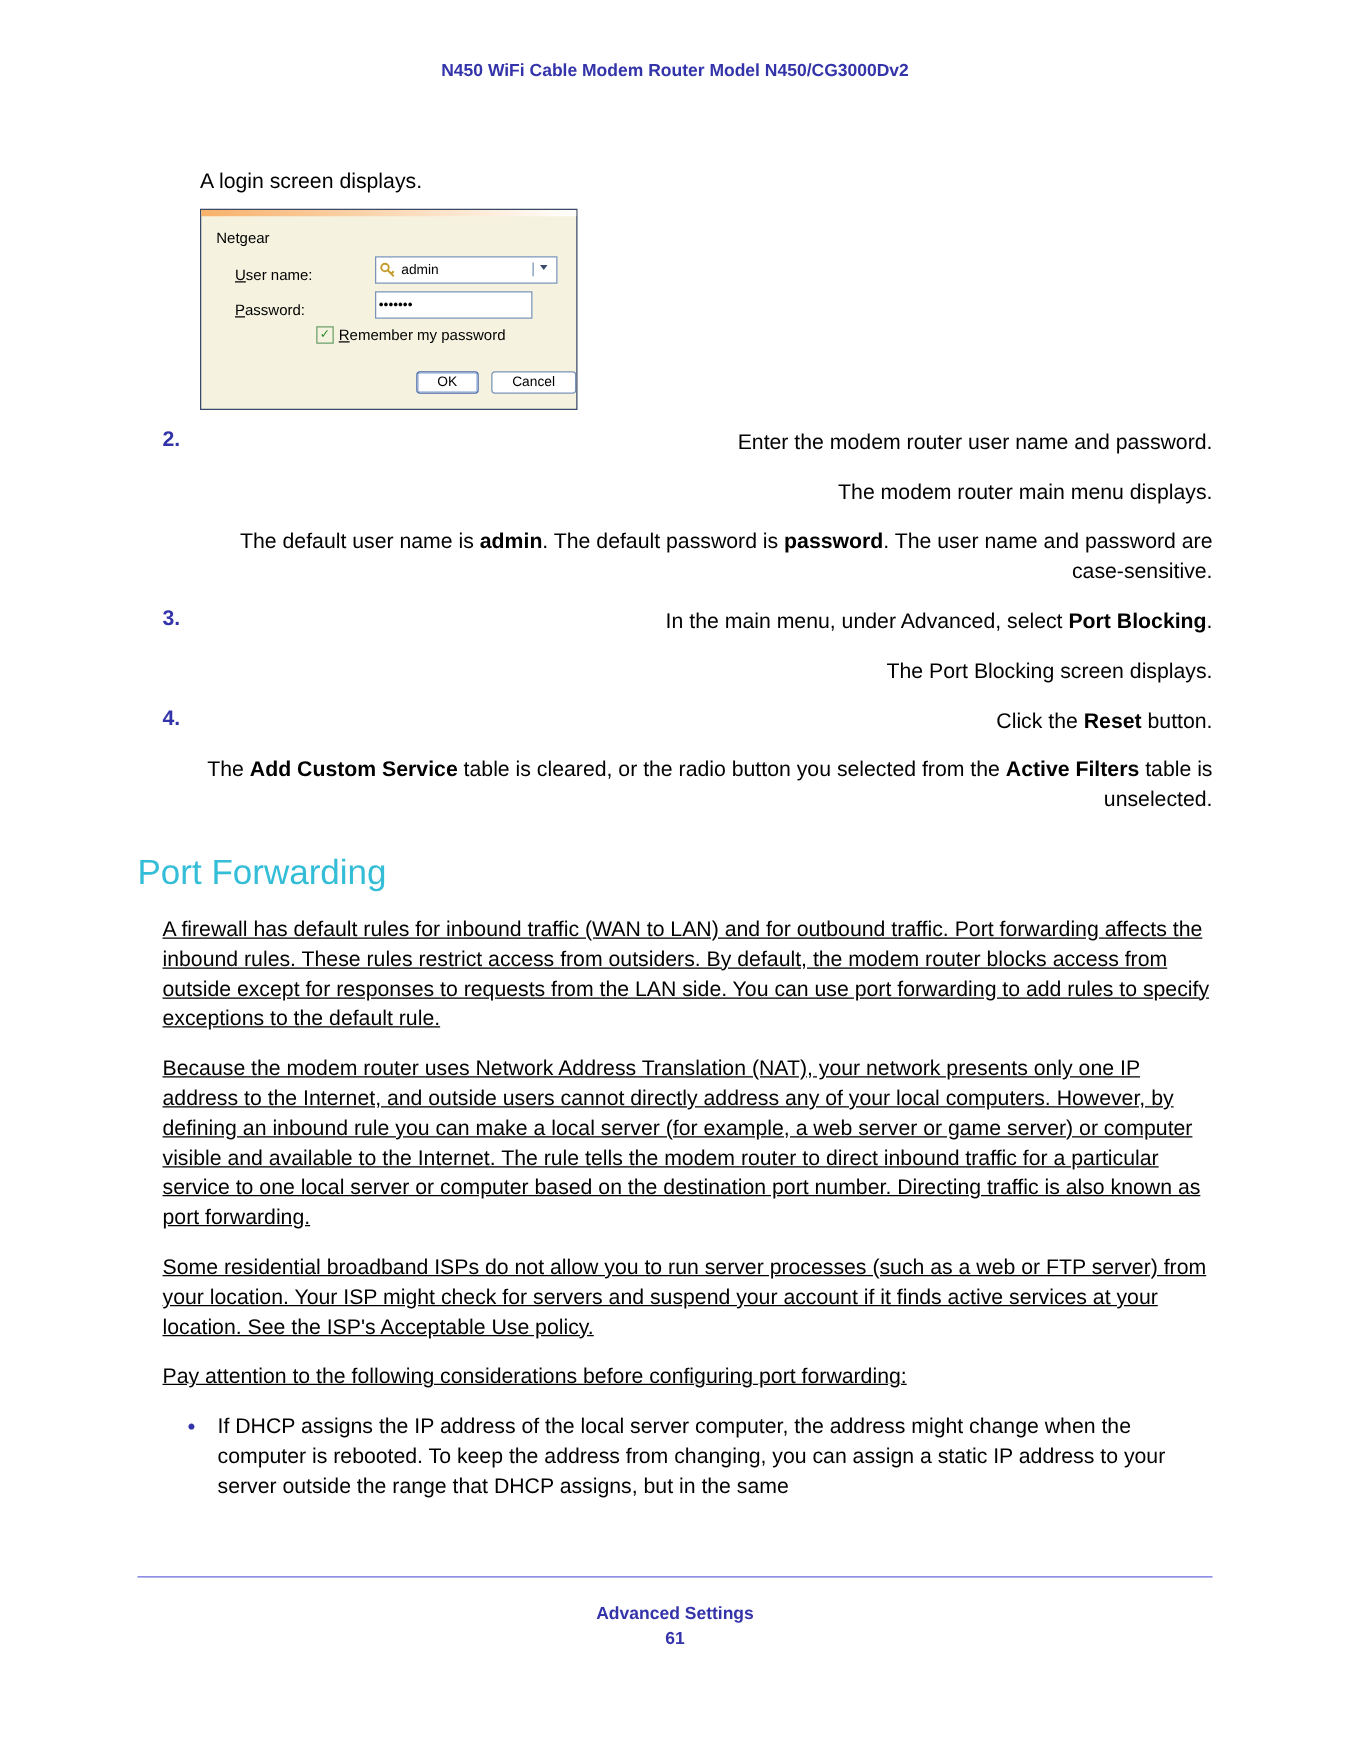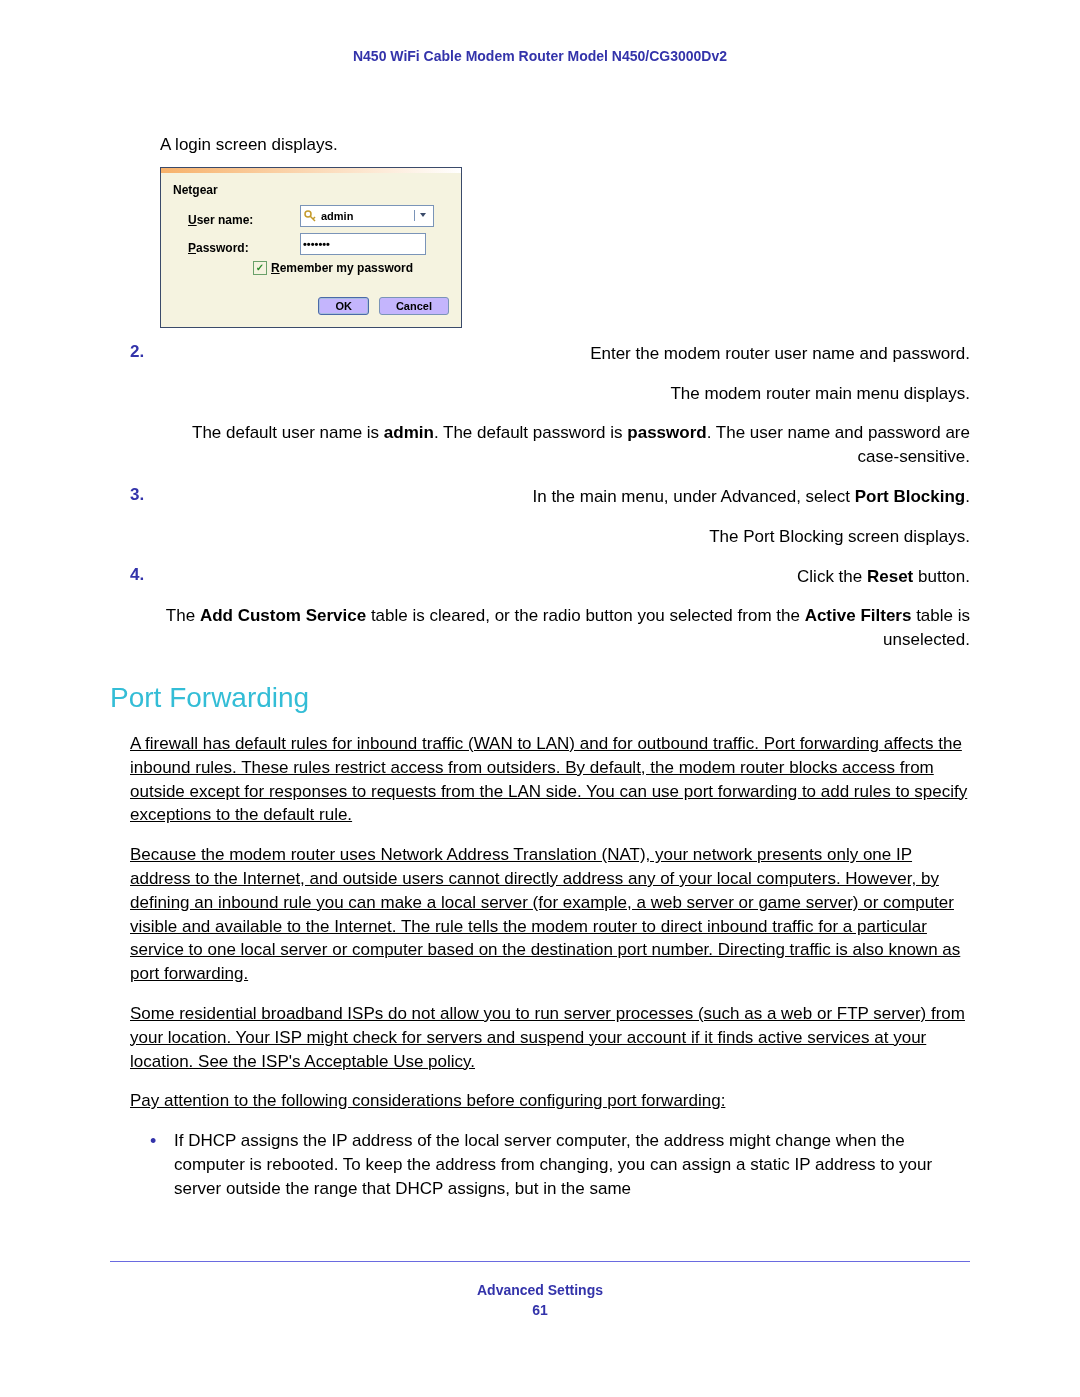--- a/index.html
+++ b/index.html
@@ -31,22 +31,21 @@
     width: 300px;
     background: #f5f3e0;
     font-family: Tahoma, Arial, sans-serif;
     font-size: 12px;
   }
   .login-topbar {
     height: 5px;
     background: linear-gradient(to right, #f7b16a, #ffffff);
   }
   .login-body {
-    padding: 10px 12px 12px 12px;
-    font-weight: bold;
+    padding: 10px 0 12px 12px;
   }
   .login-brand {
     margin-bottom: 8px;
   }
   .login-row {
     display: flex;
     align-items: flex-end;
     margin: 6px 15px;
     gap: 32px;
   }
@@ -100,21 +99,21 @@
     line-height: 1;
   }
   .login-buttons {
     display: flex;
     justify-content: flex-end;
     gap: 10px;
     margin-top: 22px;
   }
   .dlg-btn {
     border: 1px solid #7a94b8;
-    background: #c4b5fd;
+    background: #ffffff;
     font-size: 11px;
     padding: 2px 16px;
     border-radius: 3px;
   }
   .ok-btn {
     border: 1px solid #4a6aa8;
     box-shadow: 0 0 0 1px #a8bce0 inset;
   }
   ol.steps {
     list-style: none;

